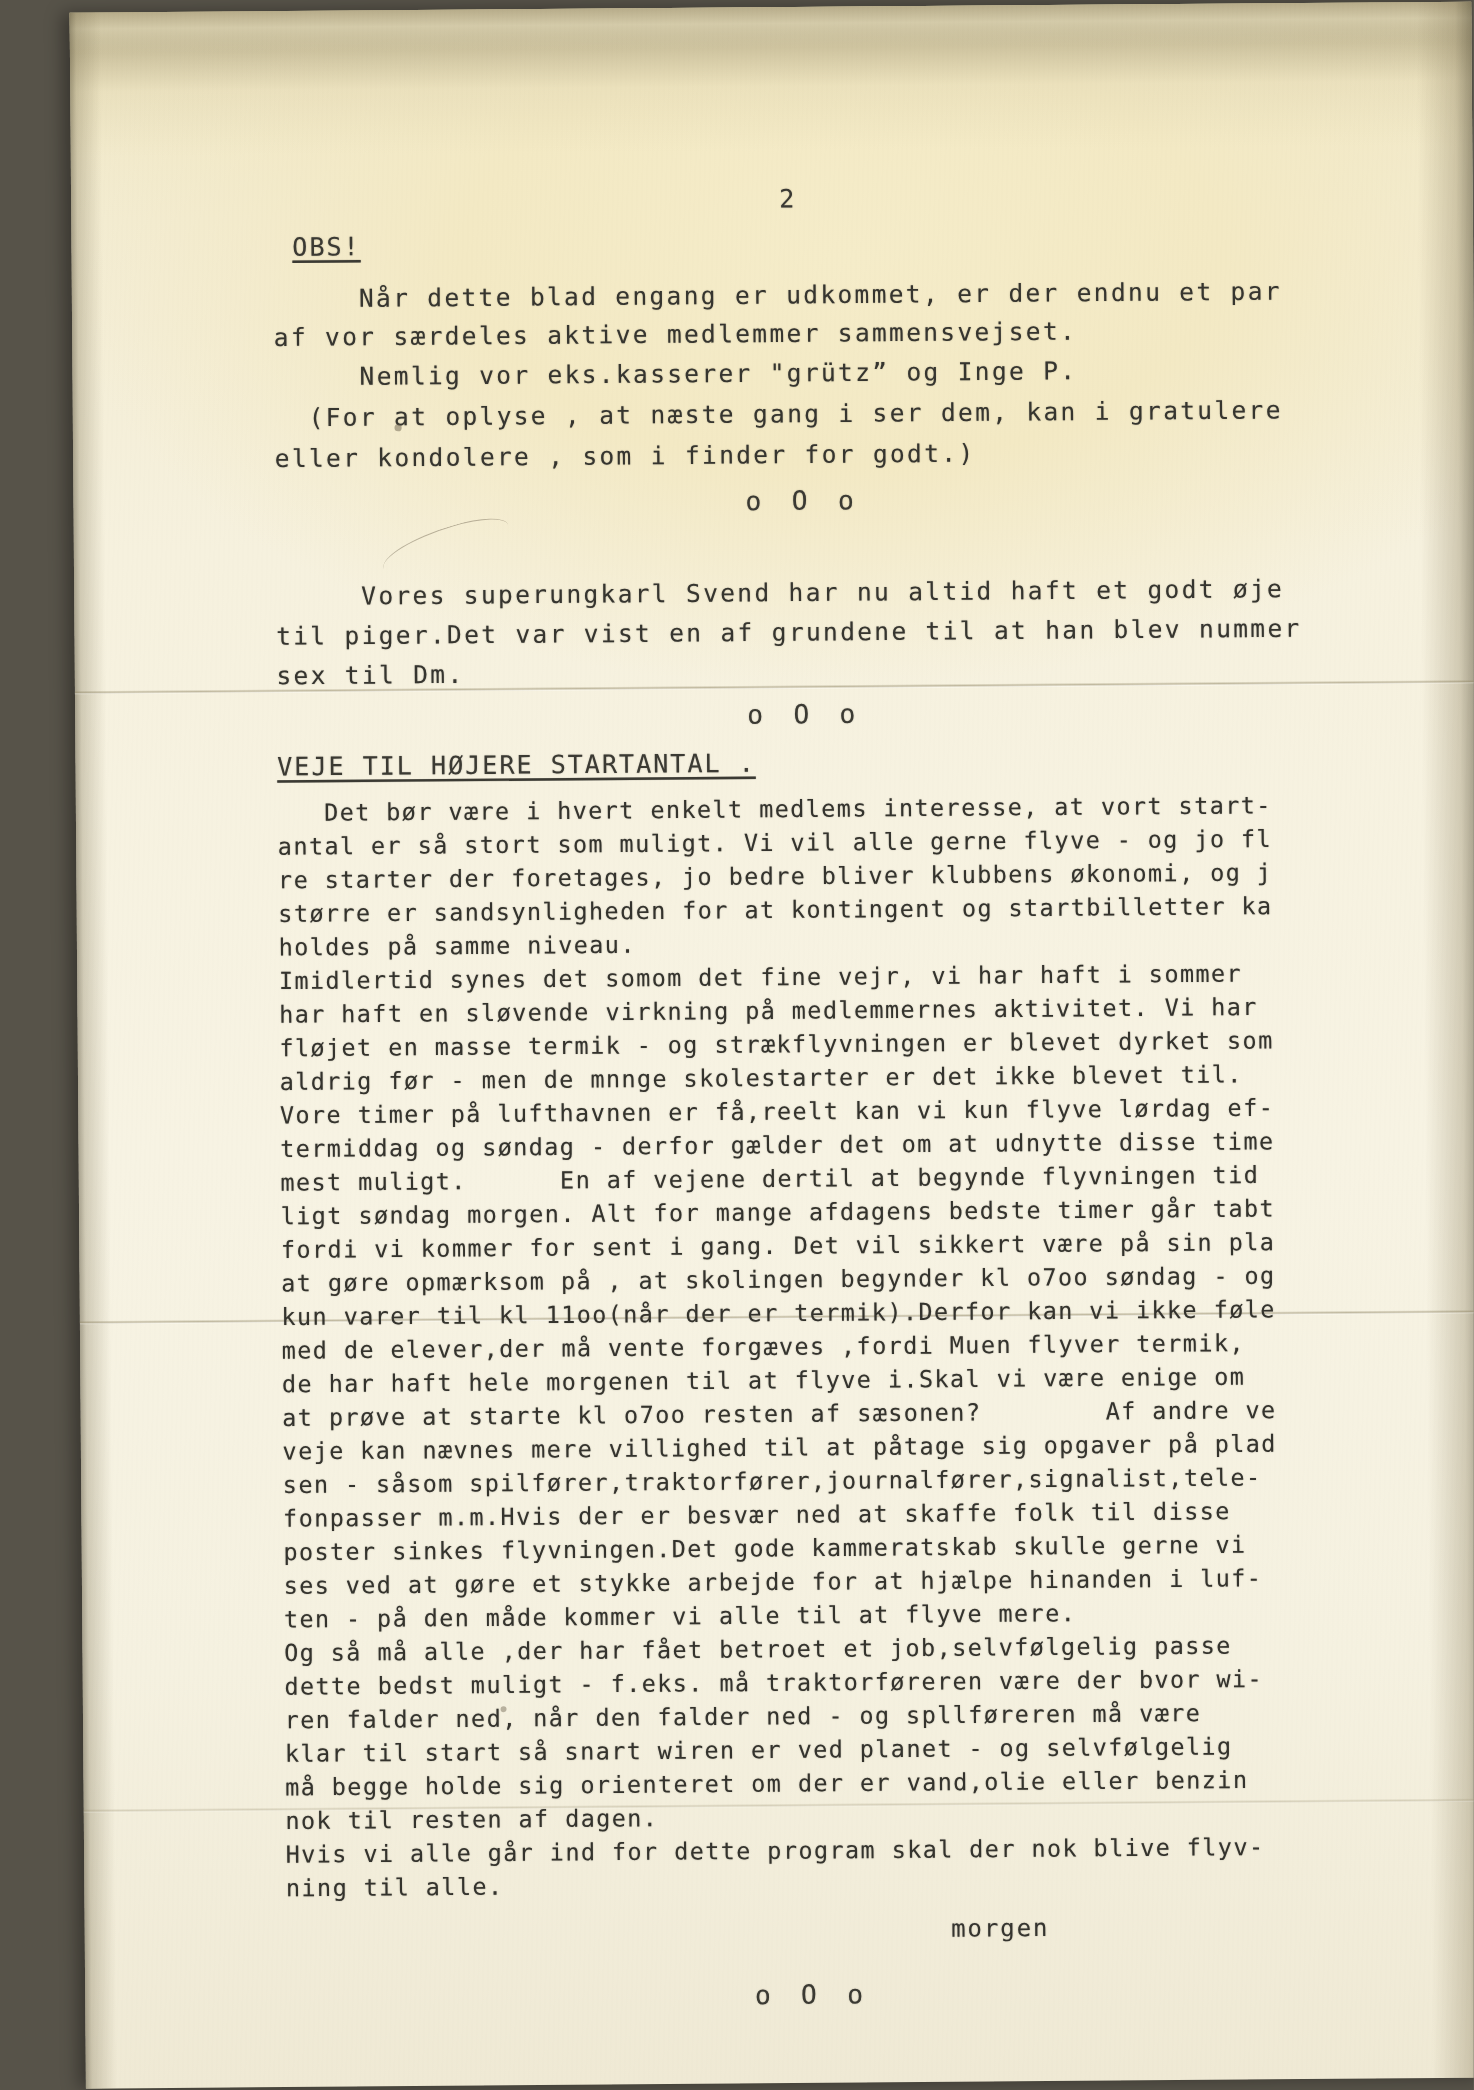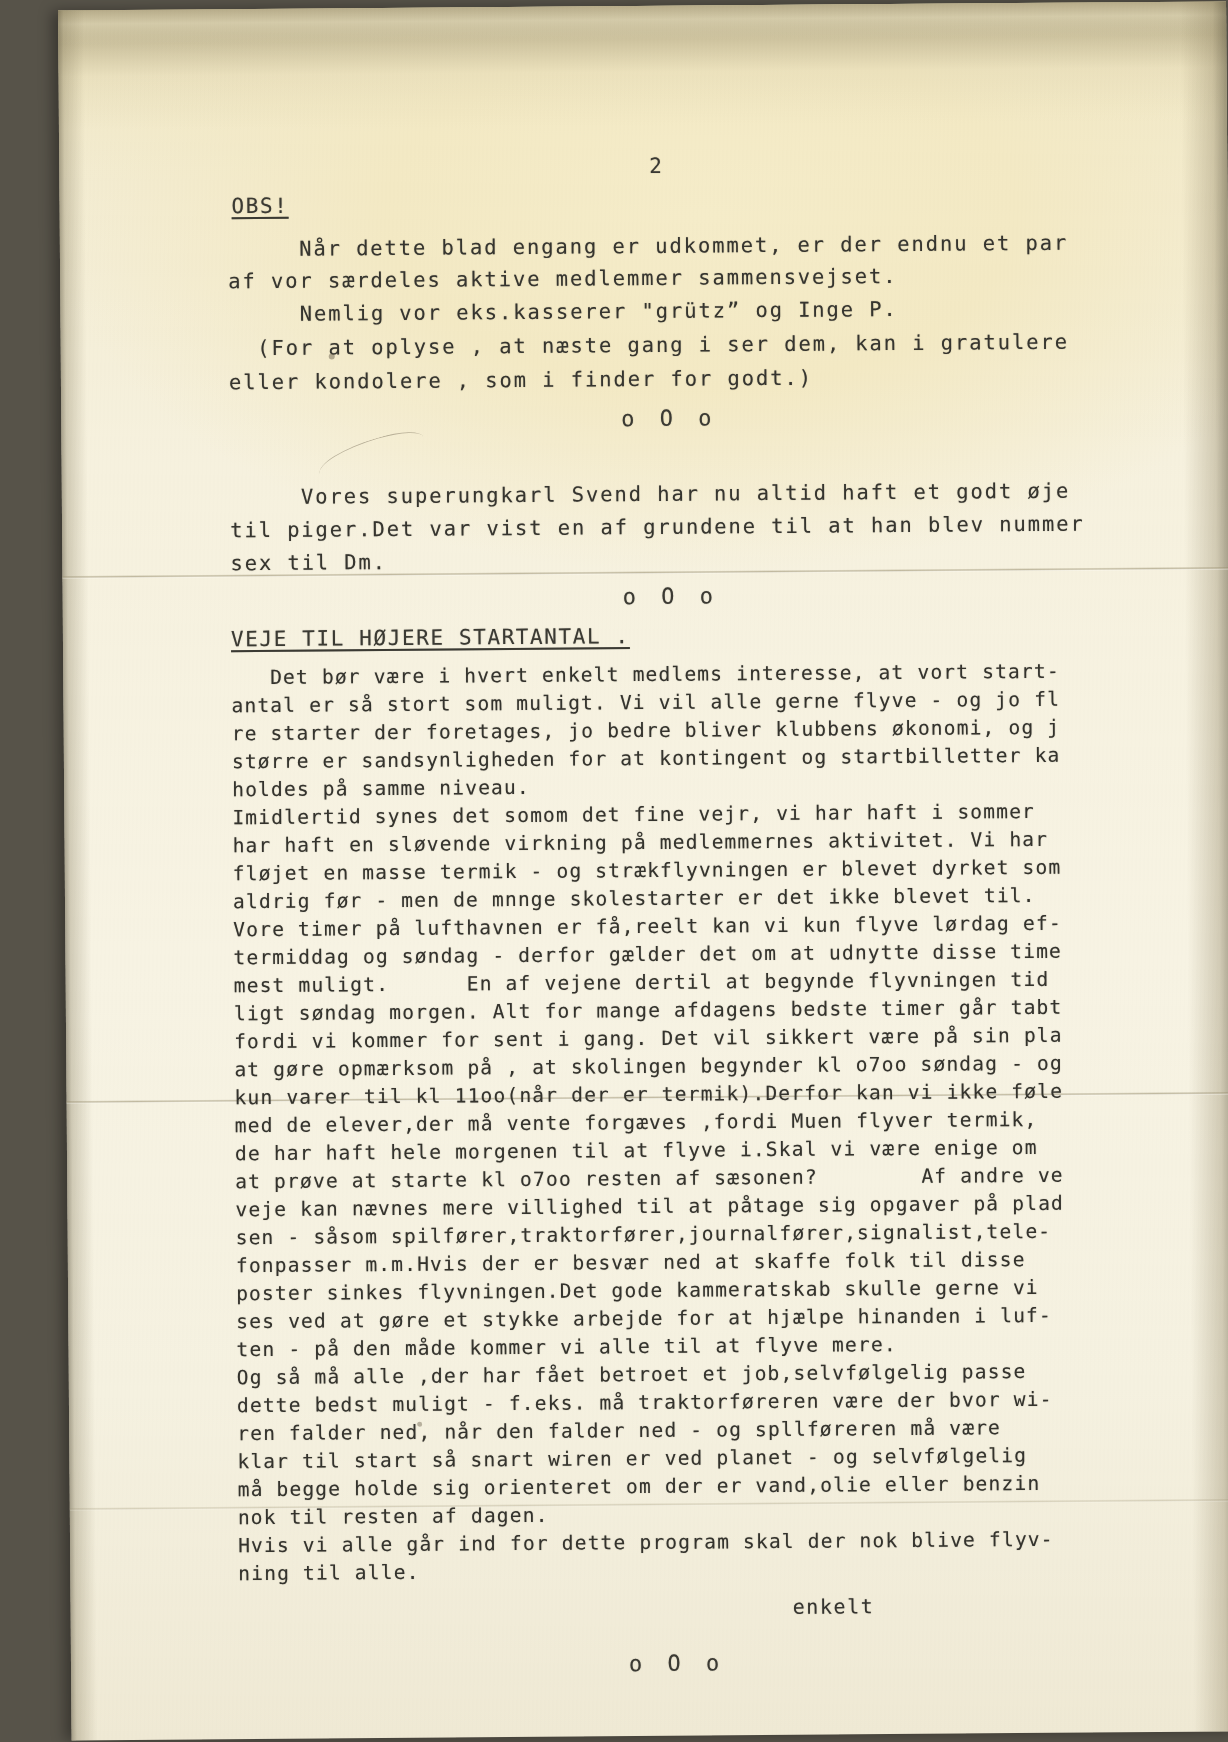--- a/index.html
+++ b/index.html
@@ -170,21 +170,21 @@
     <div class="left-edge"></div>
     <div class="right-edge"></div>
     <div class="fold f1"></div>
     <div class="fold f2"></div>
     <div class="fold f3"></div>
 
     <div id="content">
 
       <div class="t page-num" style="left:590px; top:148px;">2</div>
 
-      <div class="t heading" style="left:172px; top:185px;">OBS!</div>
+      <div class="t heading" style="left:184px; top:185px;">OBS!</div>
 
       <div class="t para" style="left:168px; top:222px;">     Når dette blad engang er udkommet, er der endnu et par</div>
       <div class="t para" style="left:168px; top:254px;">af vor særdeles aktive medlemmer sammensvejset.</div>
       <div class="t para" style="left:168px; top:287px;">     Nemlig vor eks.kasserer "grützˮ og Inge P.</div>
       <div class="t para" style="left:168px; top:321px;">  (For at oplyse , at næste gang i ser dem, kan i gratulere</div>
       <div class="t para" style="left:168px; top:355px;">eller kondolere , som i finder for godt.)</div>
 
       <div class="t sep" style="left:560px; top:400px;">o O o</div>
 
       <div class="t para" style="left:168px; top:470px;">     Vores superungkarl Svend har nu altid haft et godt øje</div>
@@ -222,21 +222,21 @@
       <div class="t body-block" style="left:168px; top:1327px;">ten - på den måde kommer vi alle til at flyve mere.</div>
       <div class="t body-block" style="left:168px; top:1355px;">Og så må alle ,der har fået betroet et job,selvfølgelig passe</div>
       <div class="t body-block" style="left:168px; top:1383px;">dette bedst muligt - f.eks. må traktorføreren være der bvor wi-</div>
       <div class="t body-block" style="left:168px; top:1411px;">ren falder ned, når den falder ned - og spllføreren må være</div>
       <div class="t body-block" style="left:168px; top:1439px;">klar til start så snart wiren er ved planet - og selvfølgelig</div>
       <div class="t body-block" style="left:168px; top:1467px;">må begge holde sig orienteret om der er vand,olie eller benzin</div>
       <div class="t body-block" style="left:168px; top:1495px;">nok til resten af dagen.</div>
       <div class="t body-block" style="left:168px; top:1523px;">Hvis vi alle går ind for dette program skal der nok blive flyv-</div>
       <div class="t body-block" style="left:168px; top:1551px;">ning til alle.</div>
 
-      <div class="t sign" style="left:722px; top:1590px;">enkelt</div>
+      <div class="t sign" style="left:722px; top:1590px;">morgen</div>
 
       <div class="t sep" style="left:558px; top:1645px;">o O o</div>
 
       <div class="mark m1"></div>
       <div class="mark m2"></div>
       <div class="mark m3"></div>
     </div>
 
     <div class="grain"></div>
   </div>

